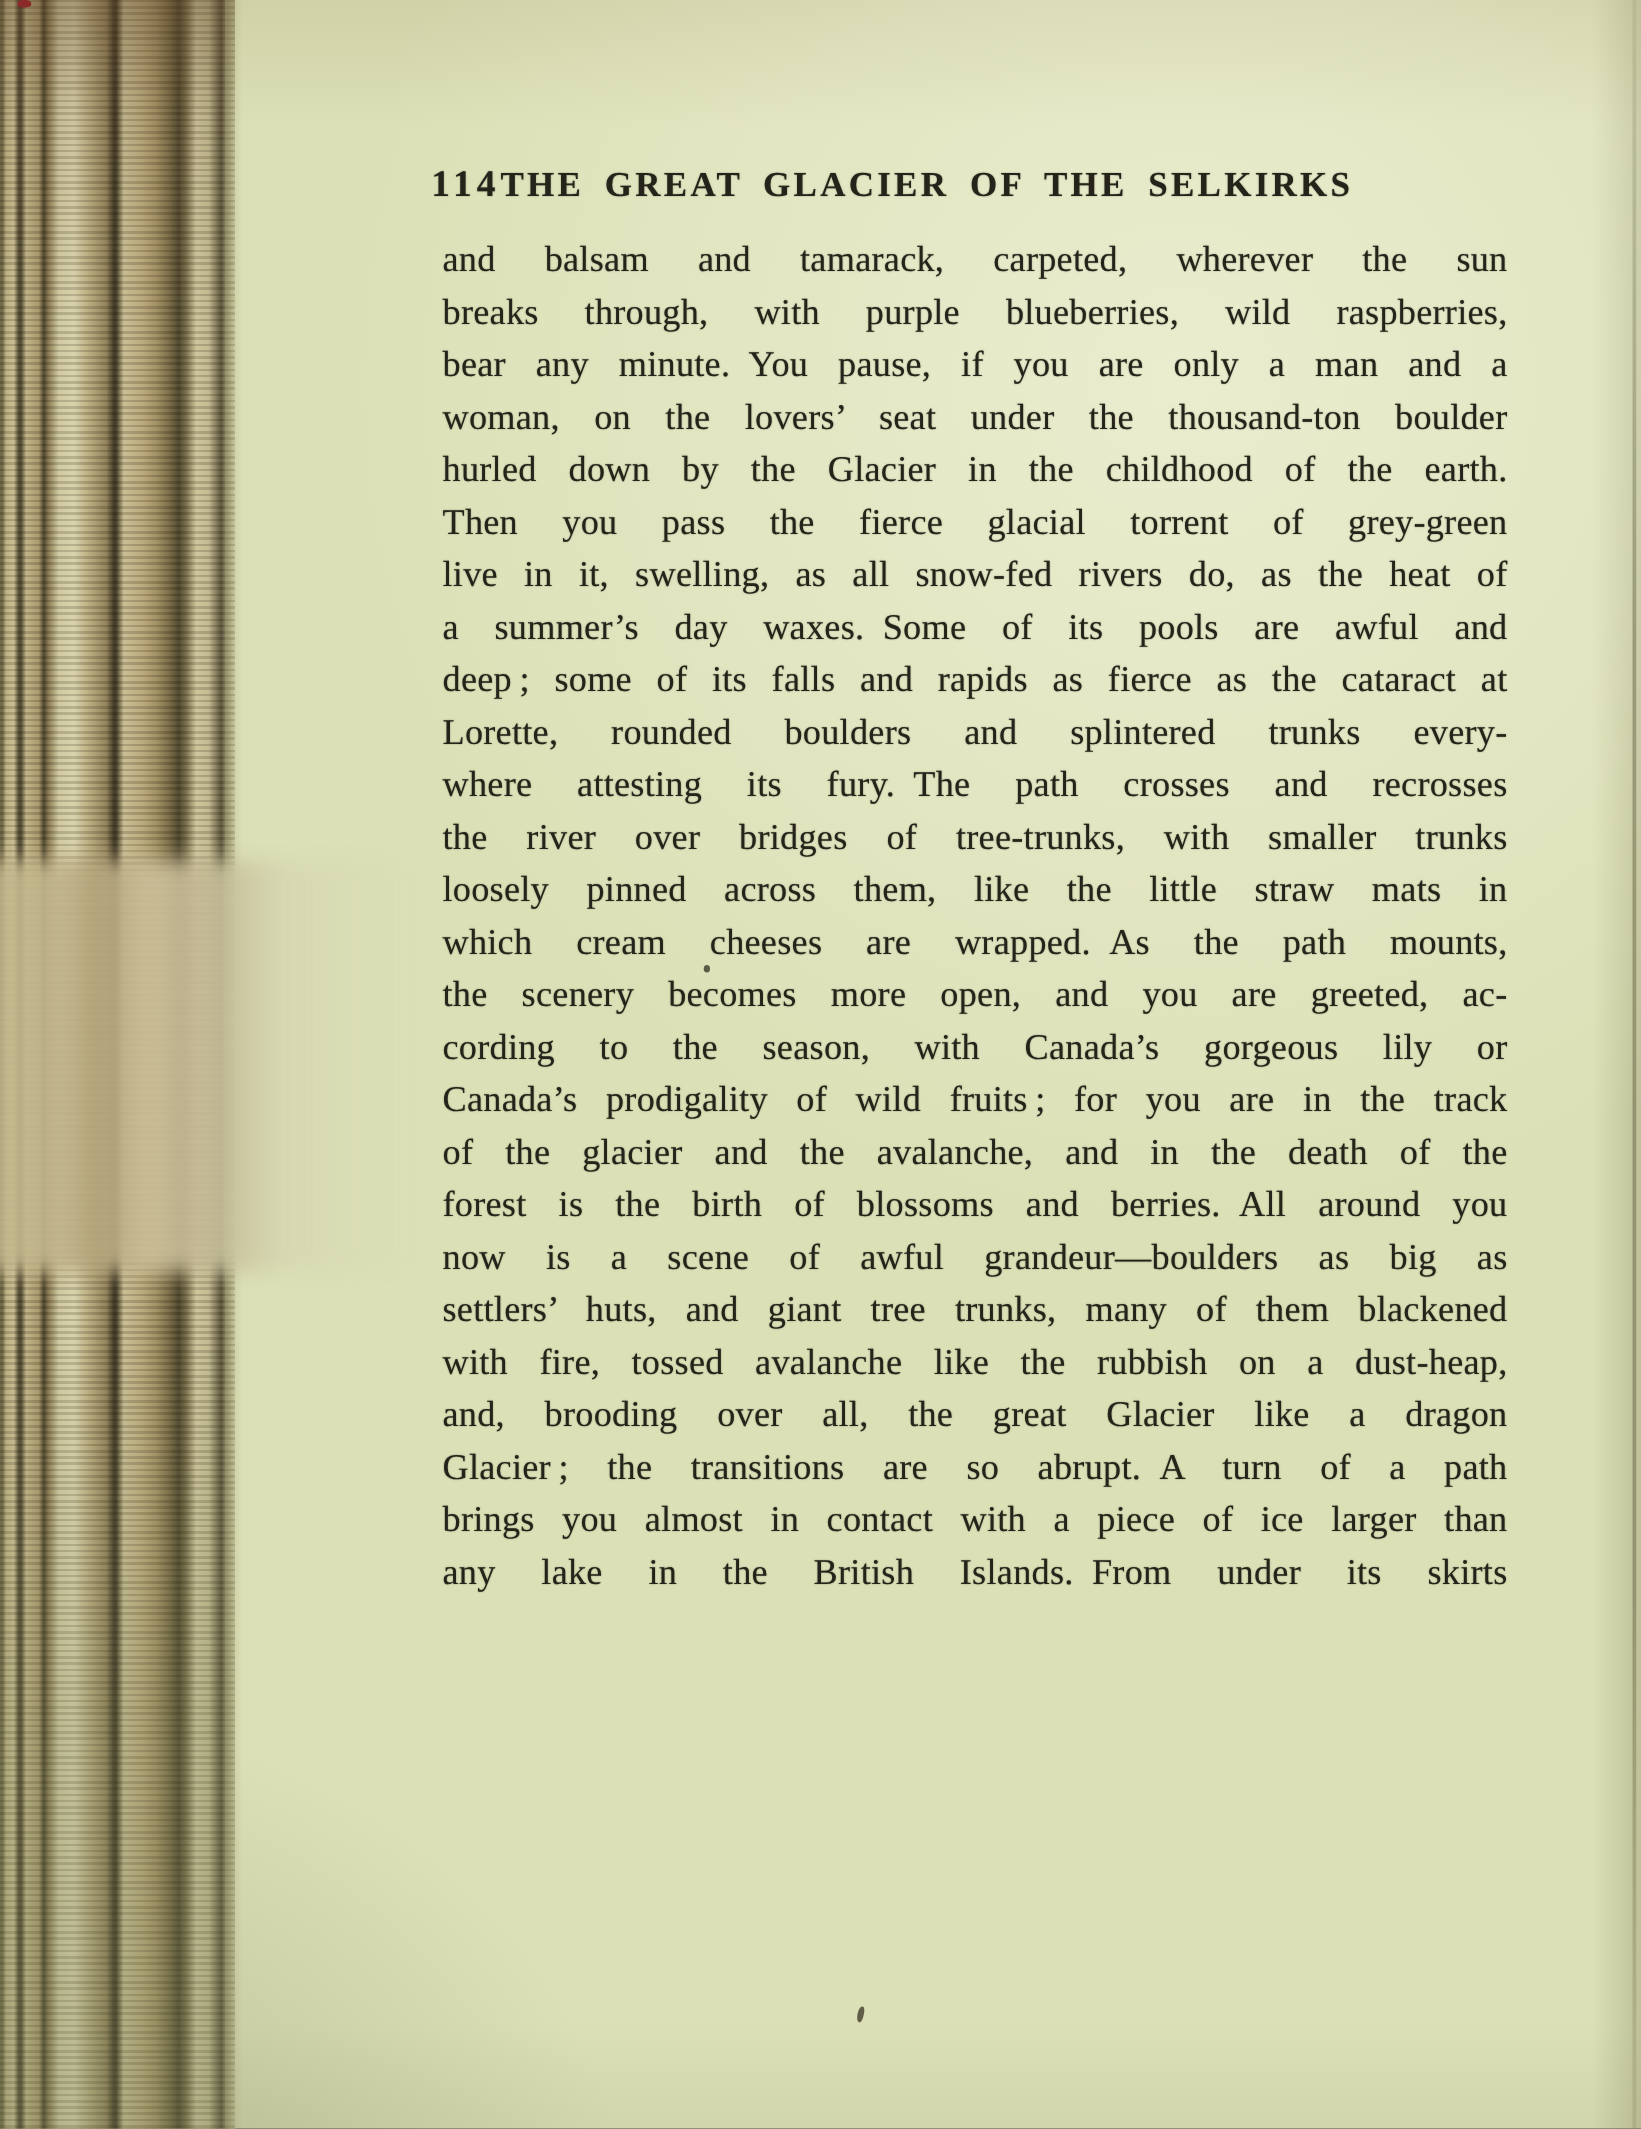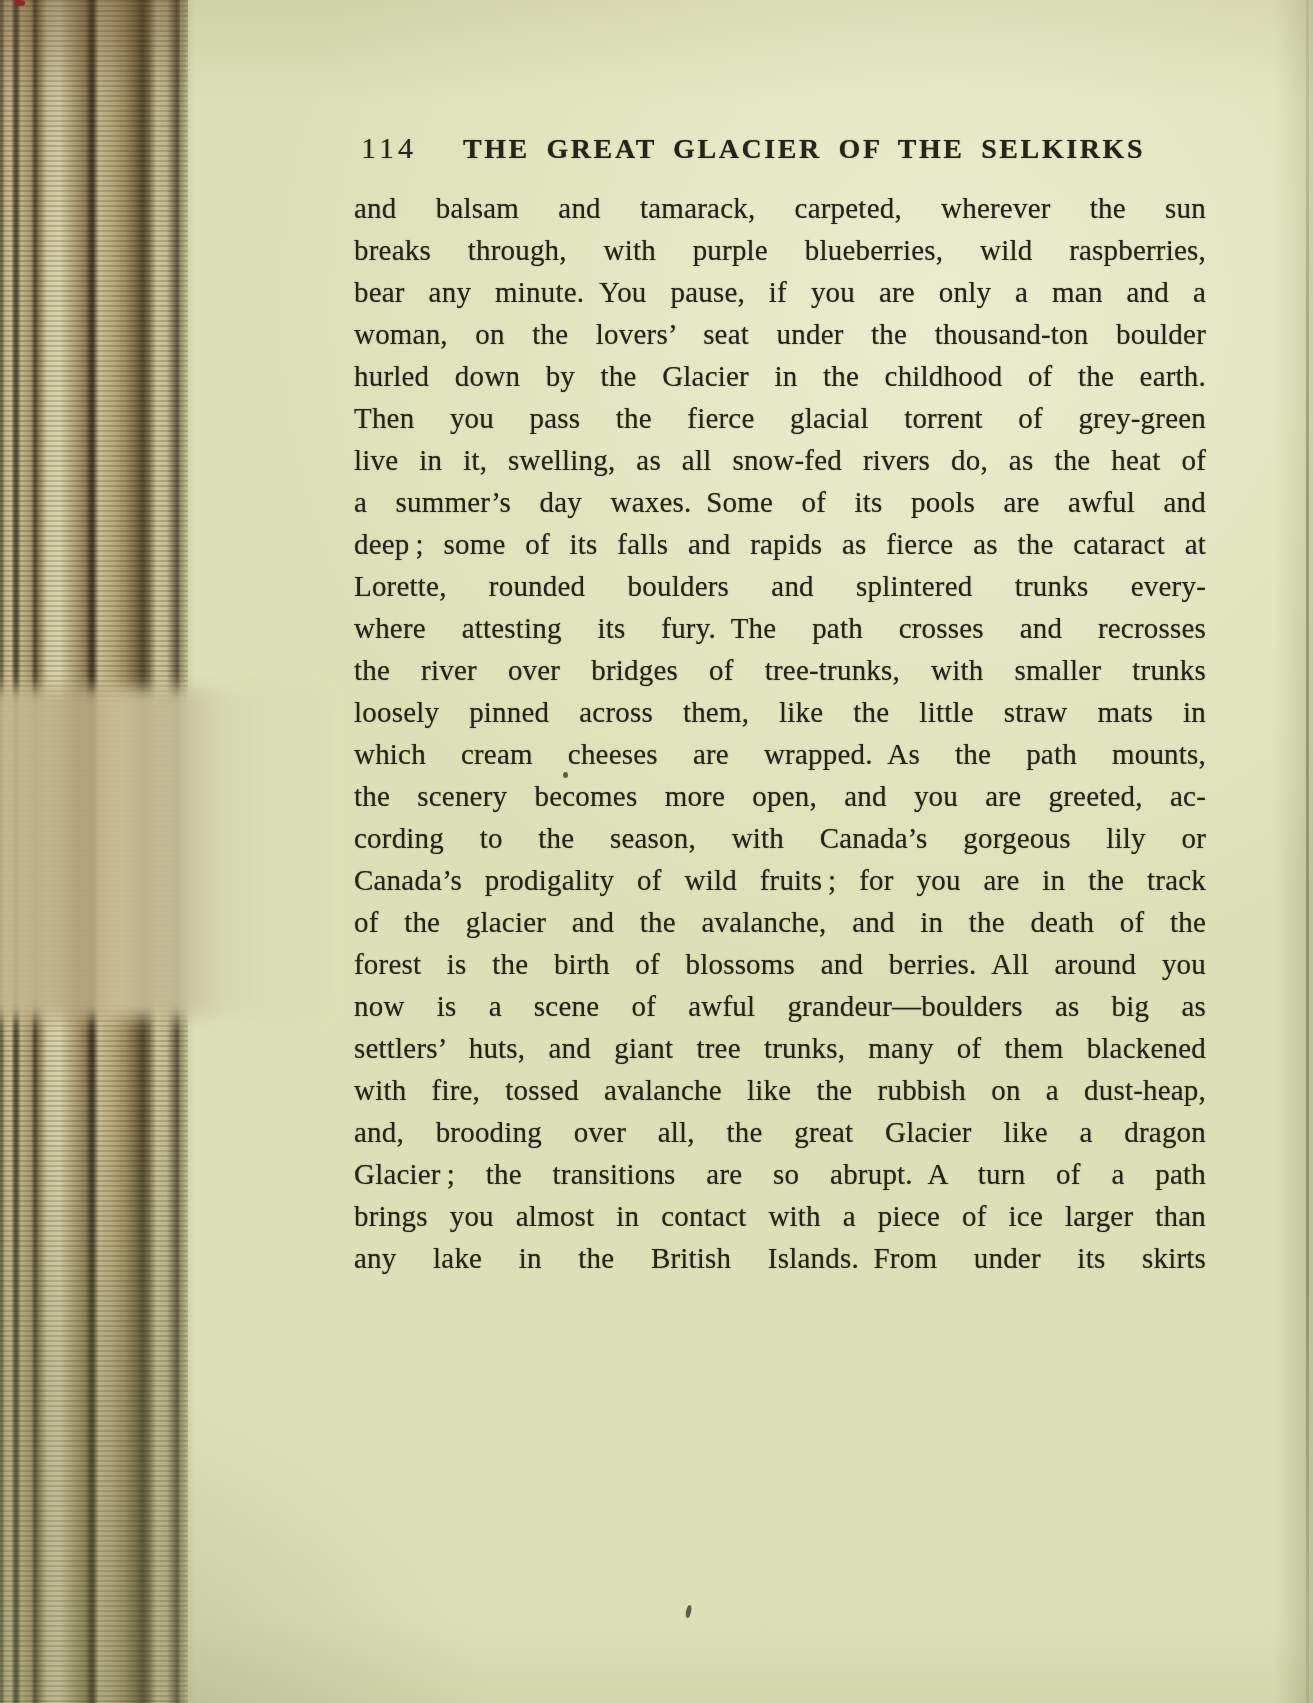--- a/index.html
+++ b/index.html
@@ -68,24 +68,23 @@
   .right-edge-line{position:absolute;right:4px;top:0;width:3px;height:100%;
     background:linear-gradient(to bottom, rgba(90,90,58,0.10), rgba(90,90,58,0.45) 30%, rgba(90,90,58,0.45) 75%, rgba(90,90,58,0.15));}
 
   
   .ink{color:#26241a;text-shadow:0 0 1.2px rgba(38,36,26,0.55);}
   .header-row{
     position:absolute;left:345px;top:131px;width:852px;
     display:flex;align-items:baseline;
   }
   .page-number{
-    font-size:30px;font-weight:400;letter-spacing:4px;margin-left:16px;
+    font-size:30px;font-weight:700;letter-spacing:4px;
   }
   .header-title{
-    margin-left:46px;
     font-size:28px;font-weight:700;letter-spacing:2.6px;word-spacing:7px;
   }
   .body-text{
     position:absolute;left:354px;top:187px;width:852px;
     font-size:29px;line-height:42px;letter-spacing:0.2px;
   }
   .tline{
     text-align:justify;
     text-align-last:justify;
     text-justify:inter-word;

